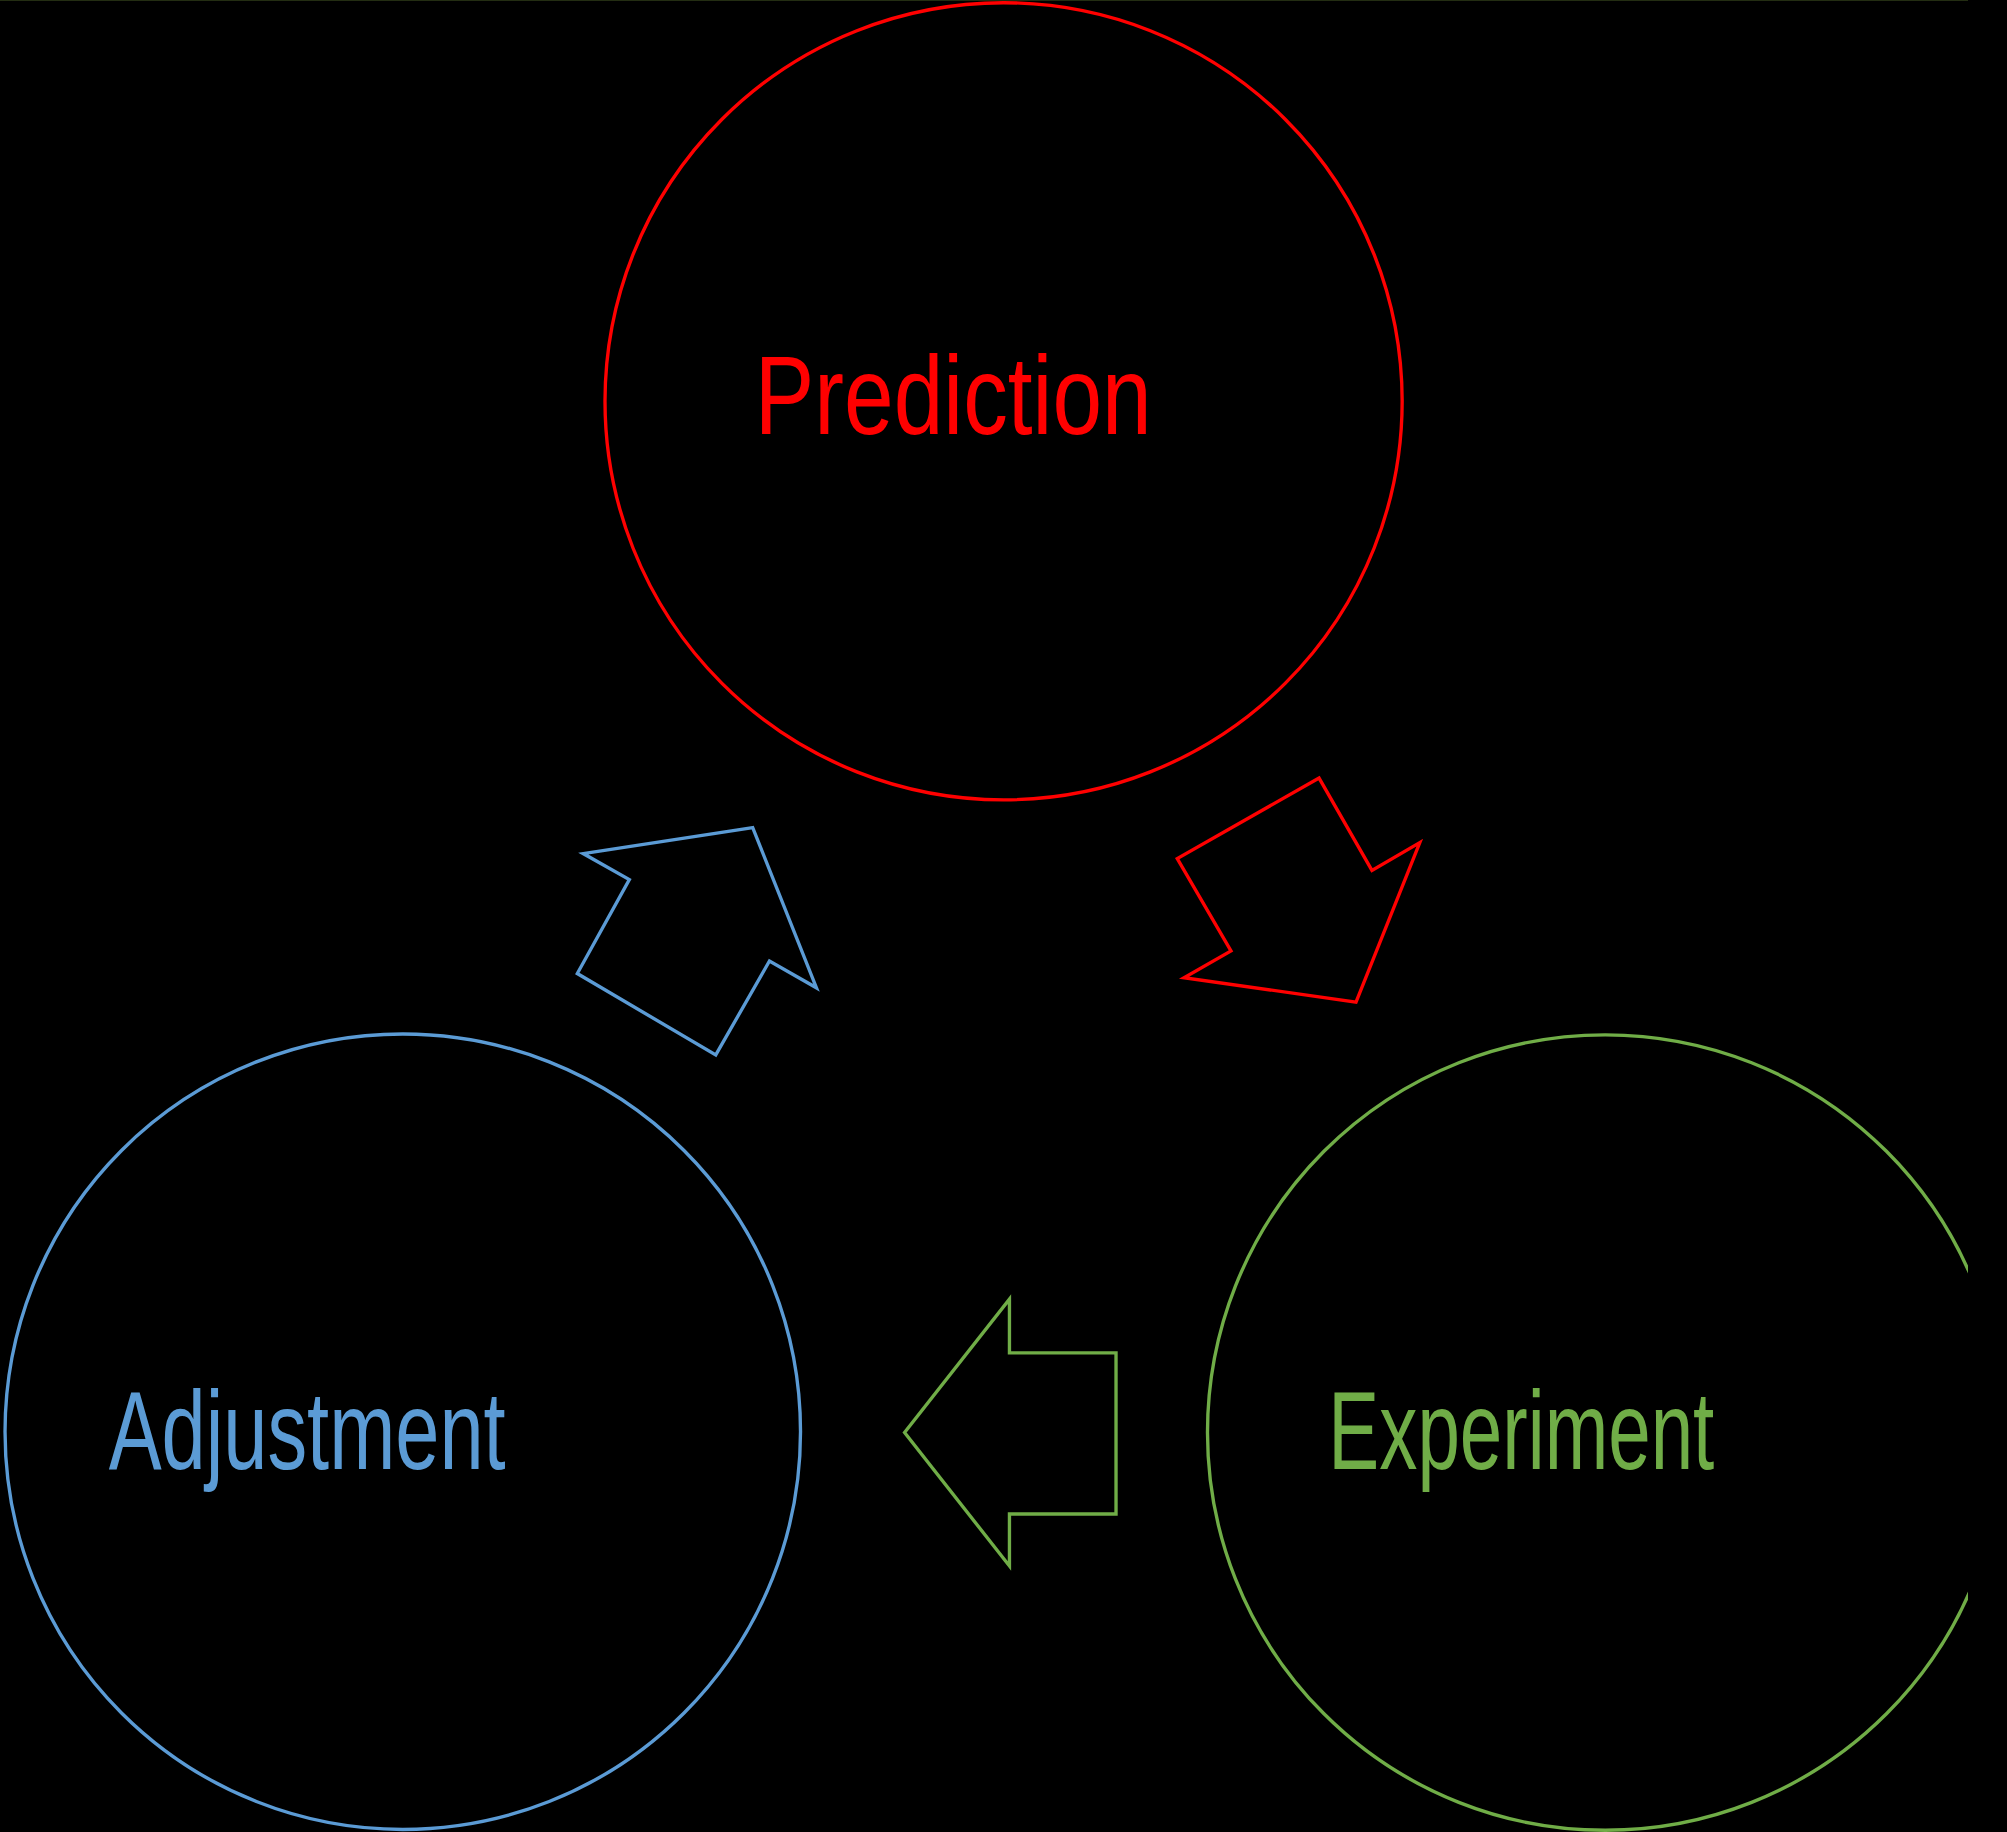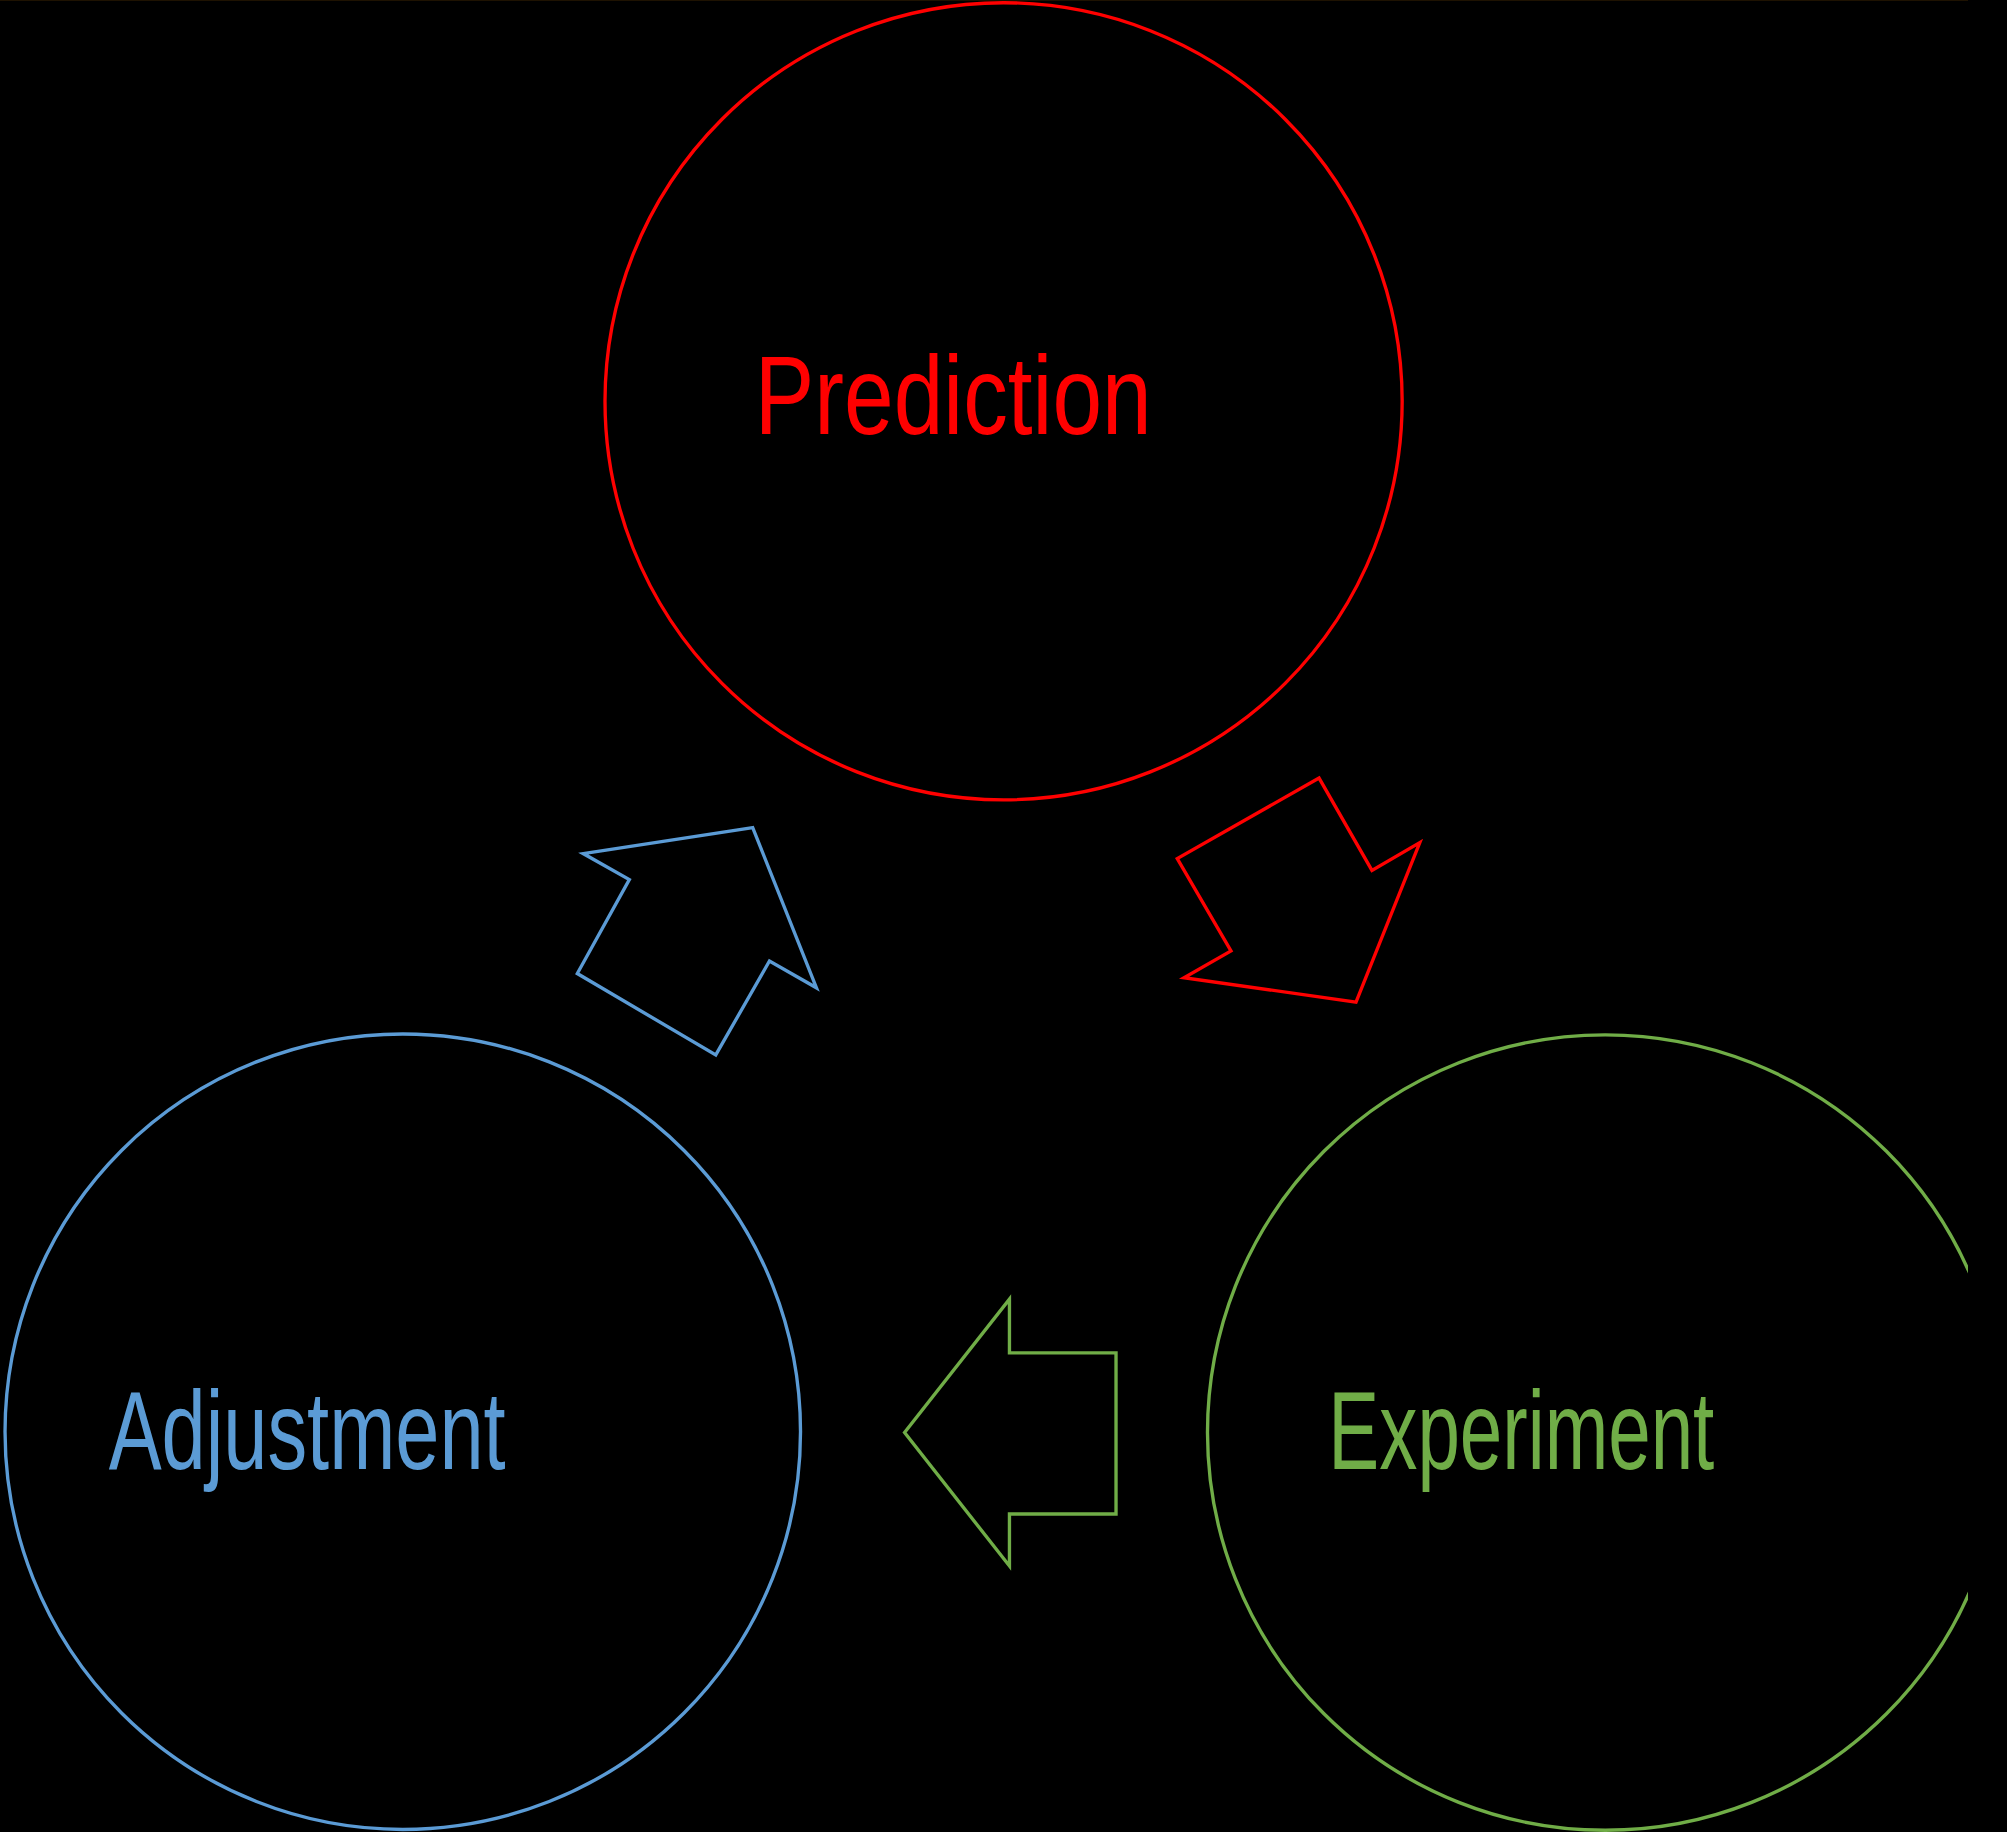--- a/index.html
+++ b/index.html
@@ -4,21 +4,21 @@
 <style>
   html, body {
     margin: 0;
     padding: 0;
     background: #000000;
   }
   .canvas {
     position: relative;
     width: 1968px;
     height: 1833px;
-    background: #a16207;
+    background: #bef264;
     overflow: hidden;
   }
   svg {
     display: block;
   }
   .node-label {
     font-family: "Liberation Sans", sans-serif;
     font-weight: normal;
     font-size: 132px;
   }

